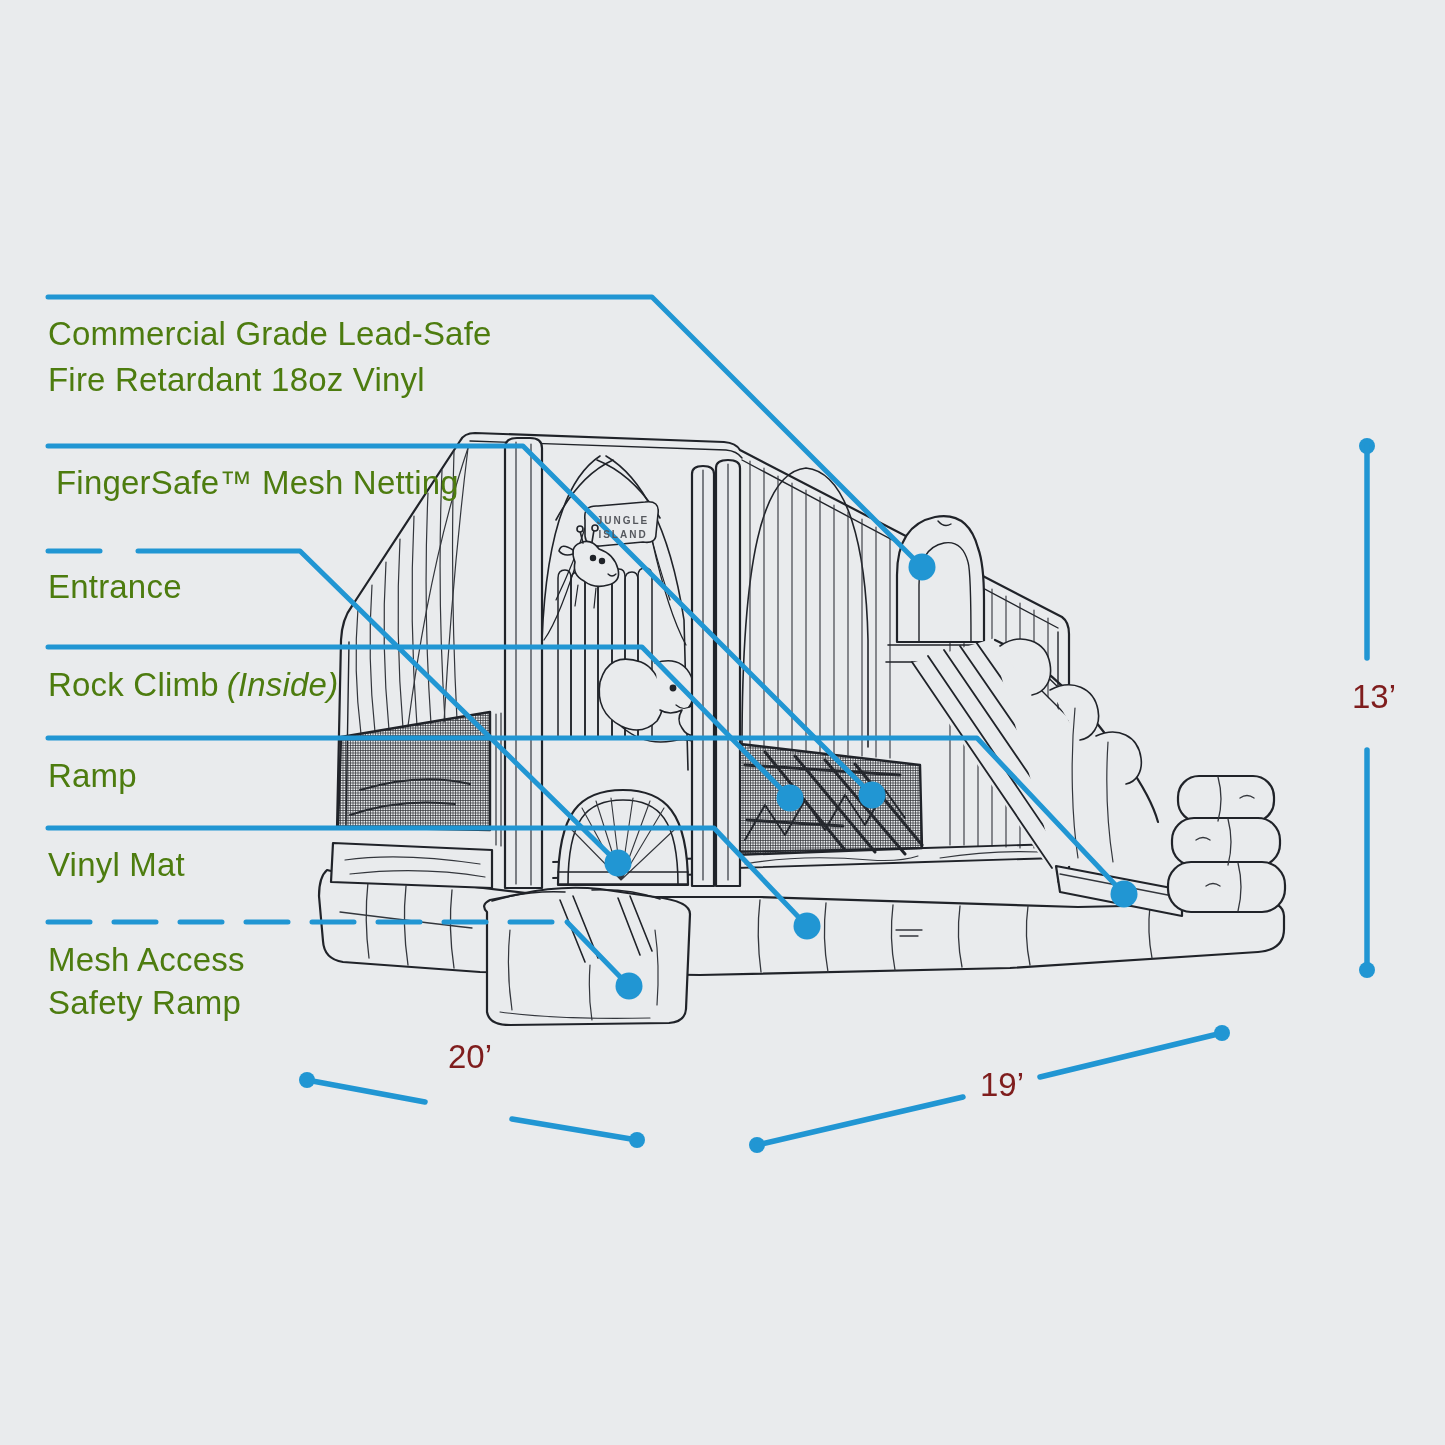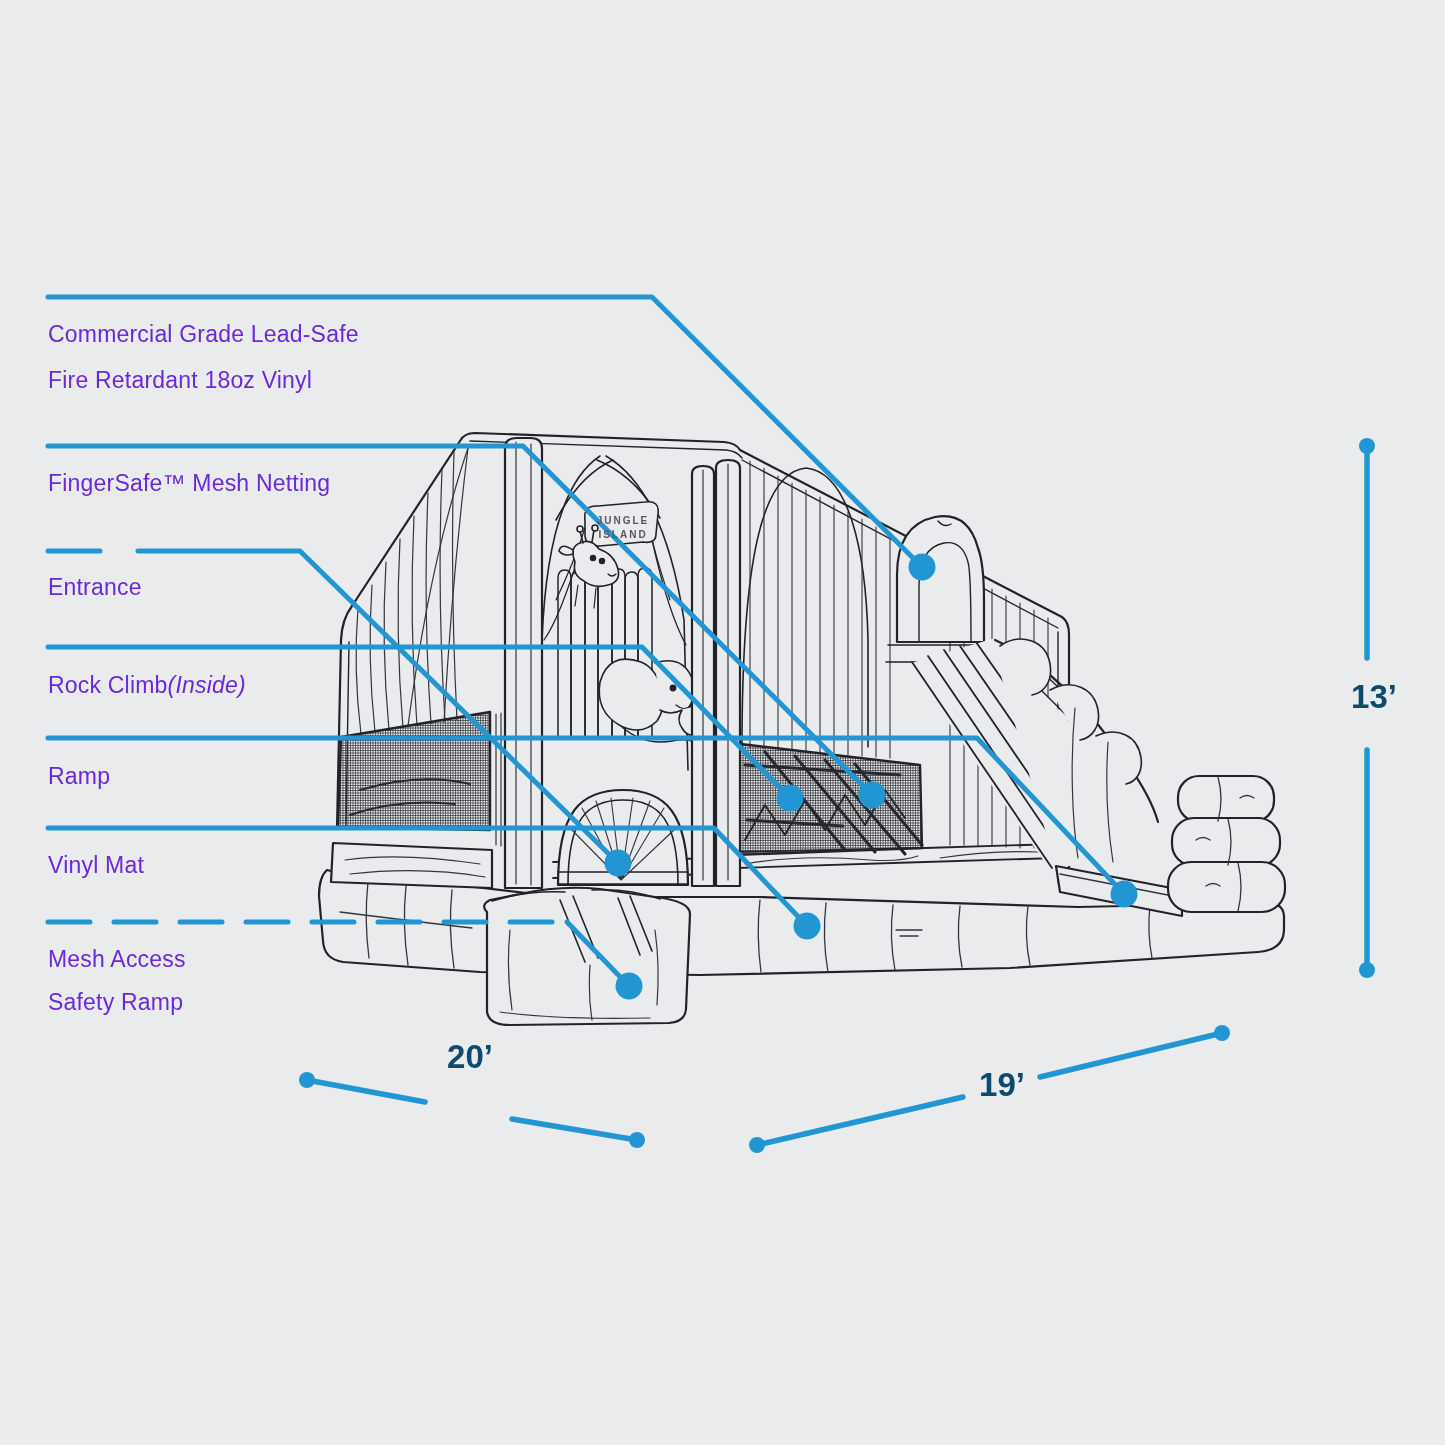--- a/index.html
+++ b/index.html
@@ -6,33 +6,33 @@
   .stage{
     position:relative;
     width:1445px;height:1445px;
     background:#e9ebed;
     font-family:"Liberation Sans", sans-serif;
     overflow:hidden;
   }
   .art{position:absolute;left:0;top:0;width:1445px;height:1445px;}
   .label{
     position:absolute;
-    color:#6d28d9;
-    font-size:23px;
+    color:#4d7c0f;
+    font-size:33px;
     line-height:46px;
     letter-spacing:.2px;
     white-space:nowrap;
   }
-  .label i{margin-left:0;}
+  .label i{margin-left:8px;}
   .label.tight{line-height:43px;}
   .dim{
     position:absolute;
-    color:#0c4a6e;
+    color:#7f1d1d;
     font-size:33px;
-    font-weight:bold;
+    font-weight:normal;
     transform:translateX(-50%);
     white-space:nowrap;
   }
   .sign-text{
     font-family:"Liberation Sans",sans-serif;
     font-size:10px;
     font-weight:bold;
     letter-spacing:2px;
     fill:#55585e;
   }
@@ -272,21 +272,21 @@
 
     <text class="sign-text" x="623" y="524" text-anchor="middle">JUNGLE</text>
     <text class="sign-text" x="623" y="538" text-anchor="middle">ISLAND</text>
   </svg>
 
   <div class="label" style="left:48px;top:311px">
     <span>Commercial Grade Lead-Safe</span><br>
     <span>Fire Retardant 18oz Vinyl</span>
   </div>
 
-  <div class="label" style="left:48px;top:460px">
+  <div class="label" style="left:56px;top:460px">
     <span>FingerSafe™ Mesh Netting</span>
   </div>
 
   <div class="label" style="left:48px;top:564px">
     <span>Entrance</span>
   </div>
 
   <div class="label" style="left:48px;top:662px">
     <span>Rock Climb</span><i>(Inside)</i>
   </div>

